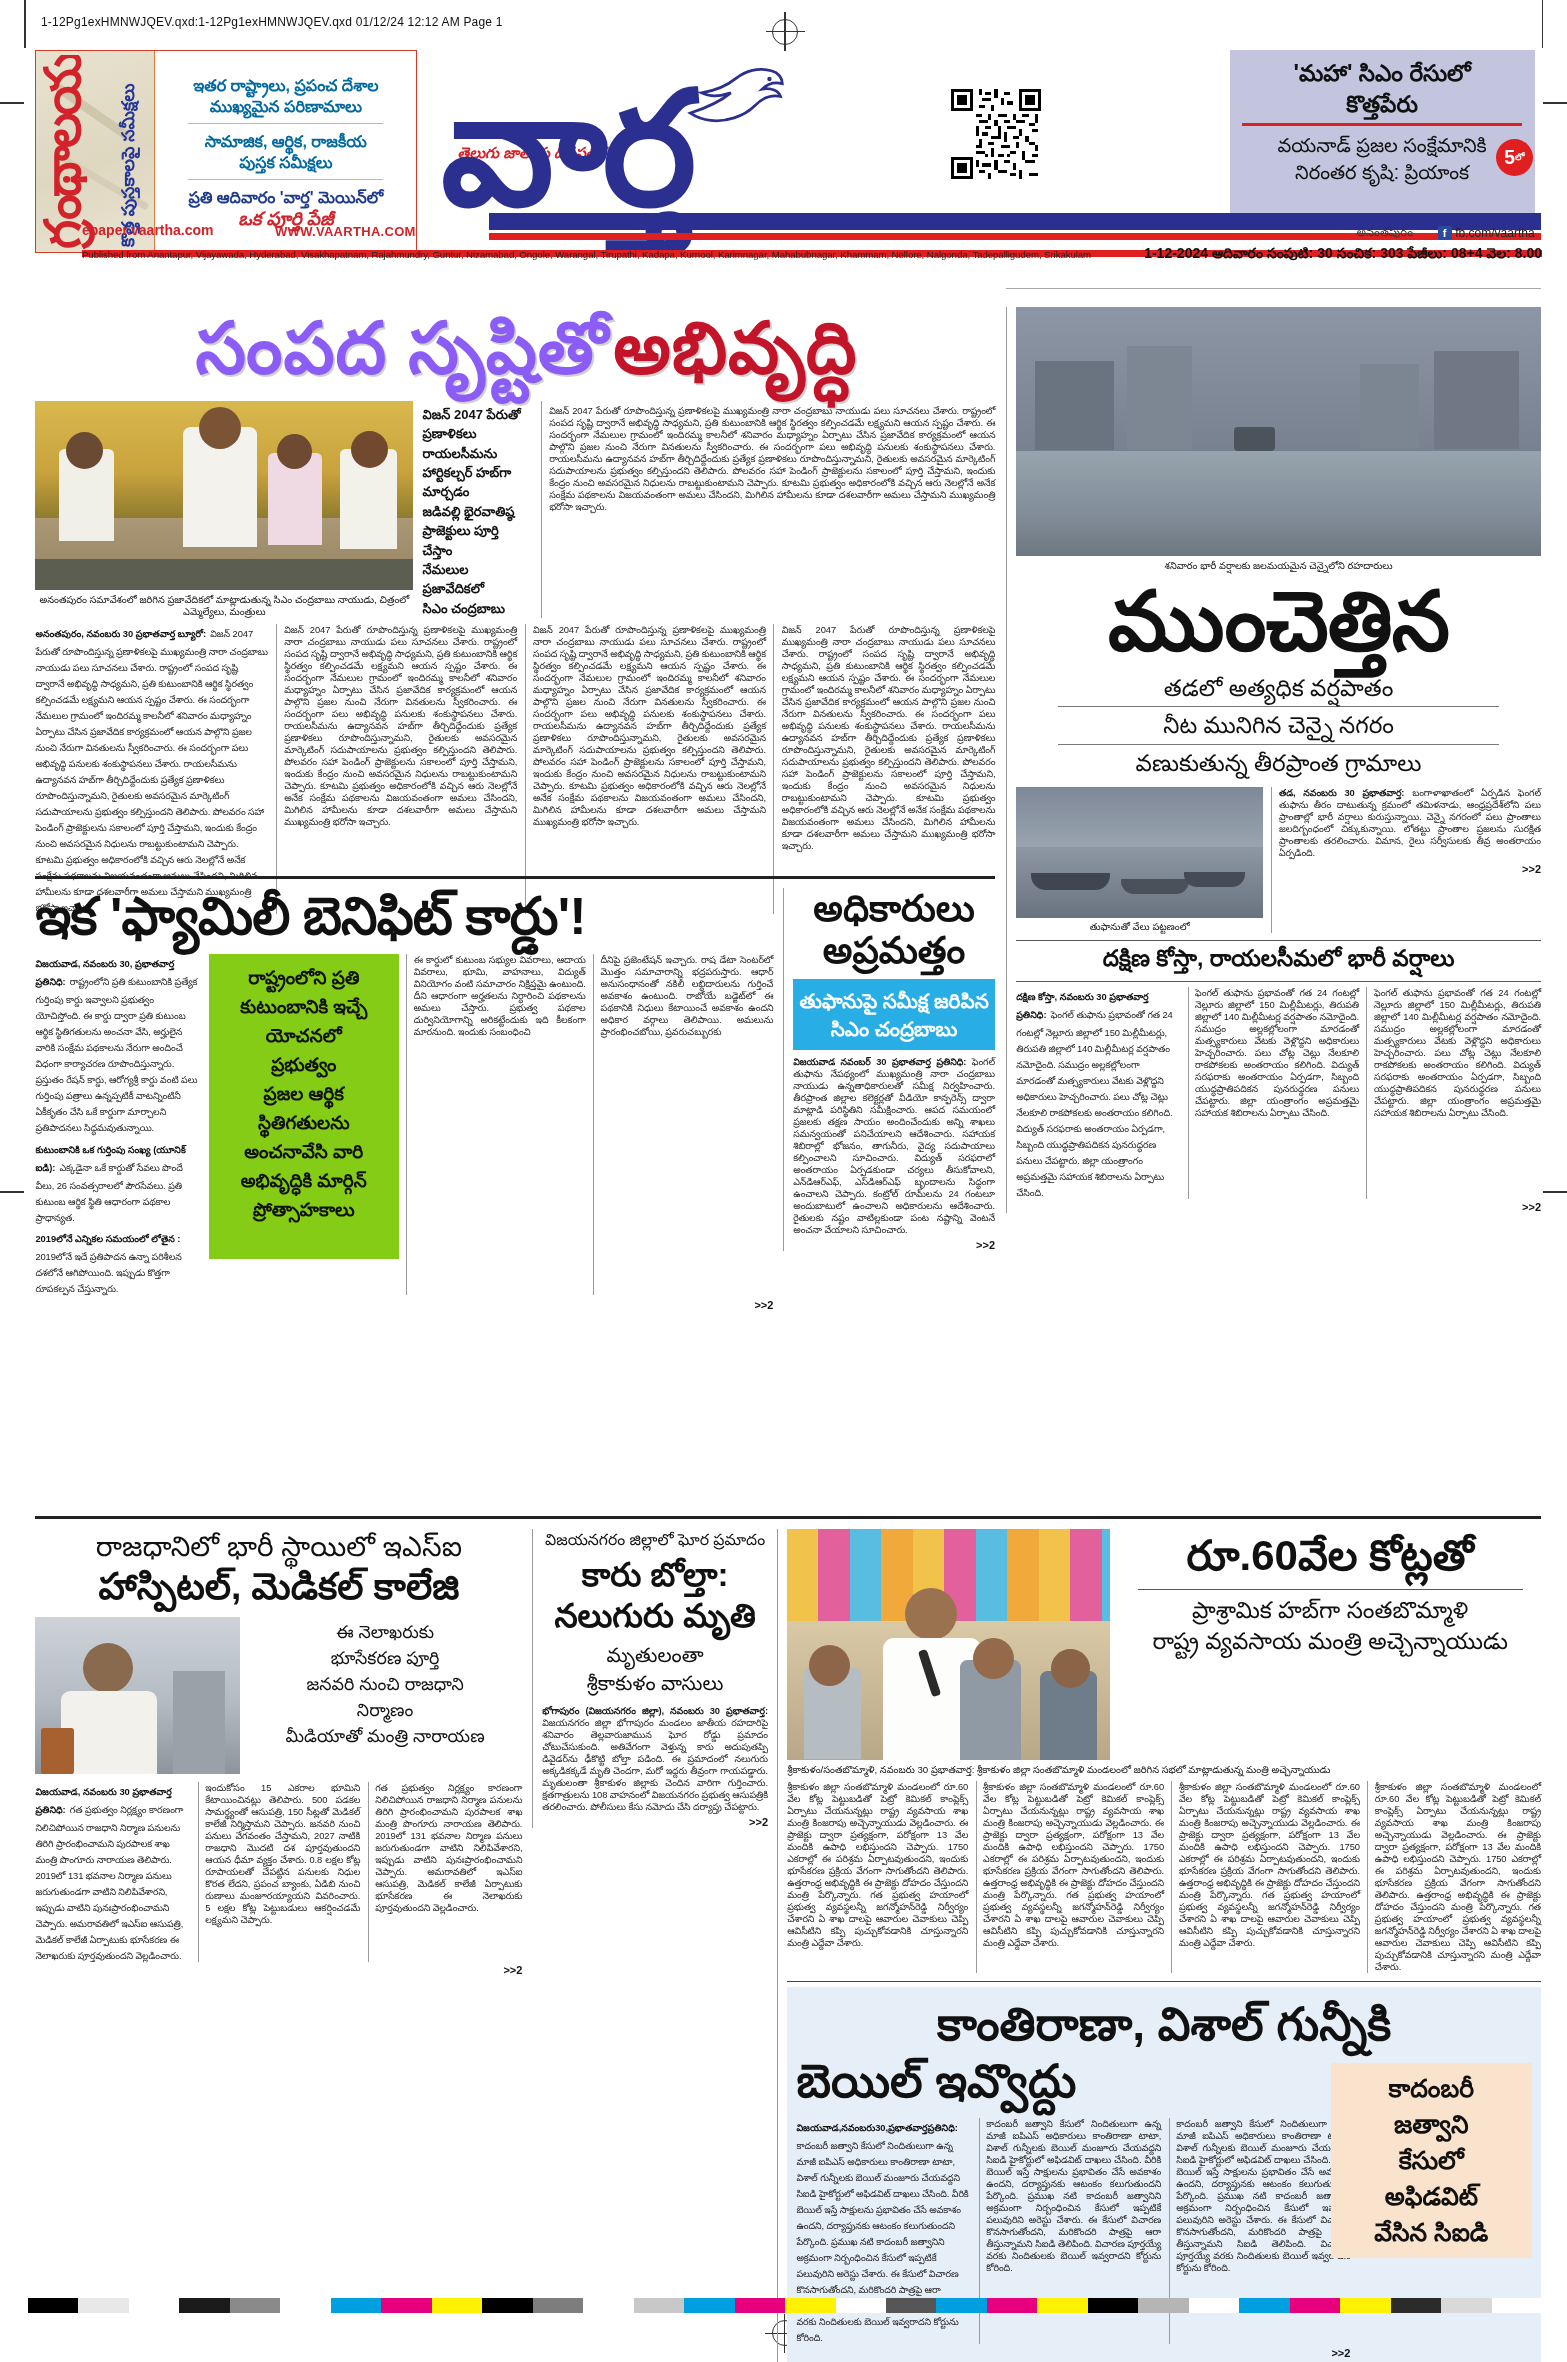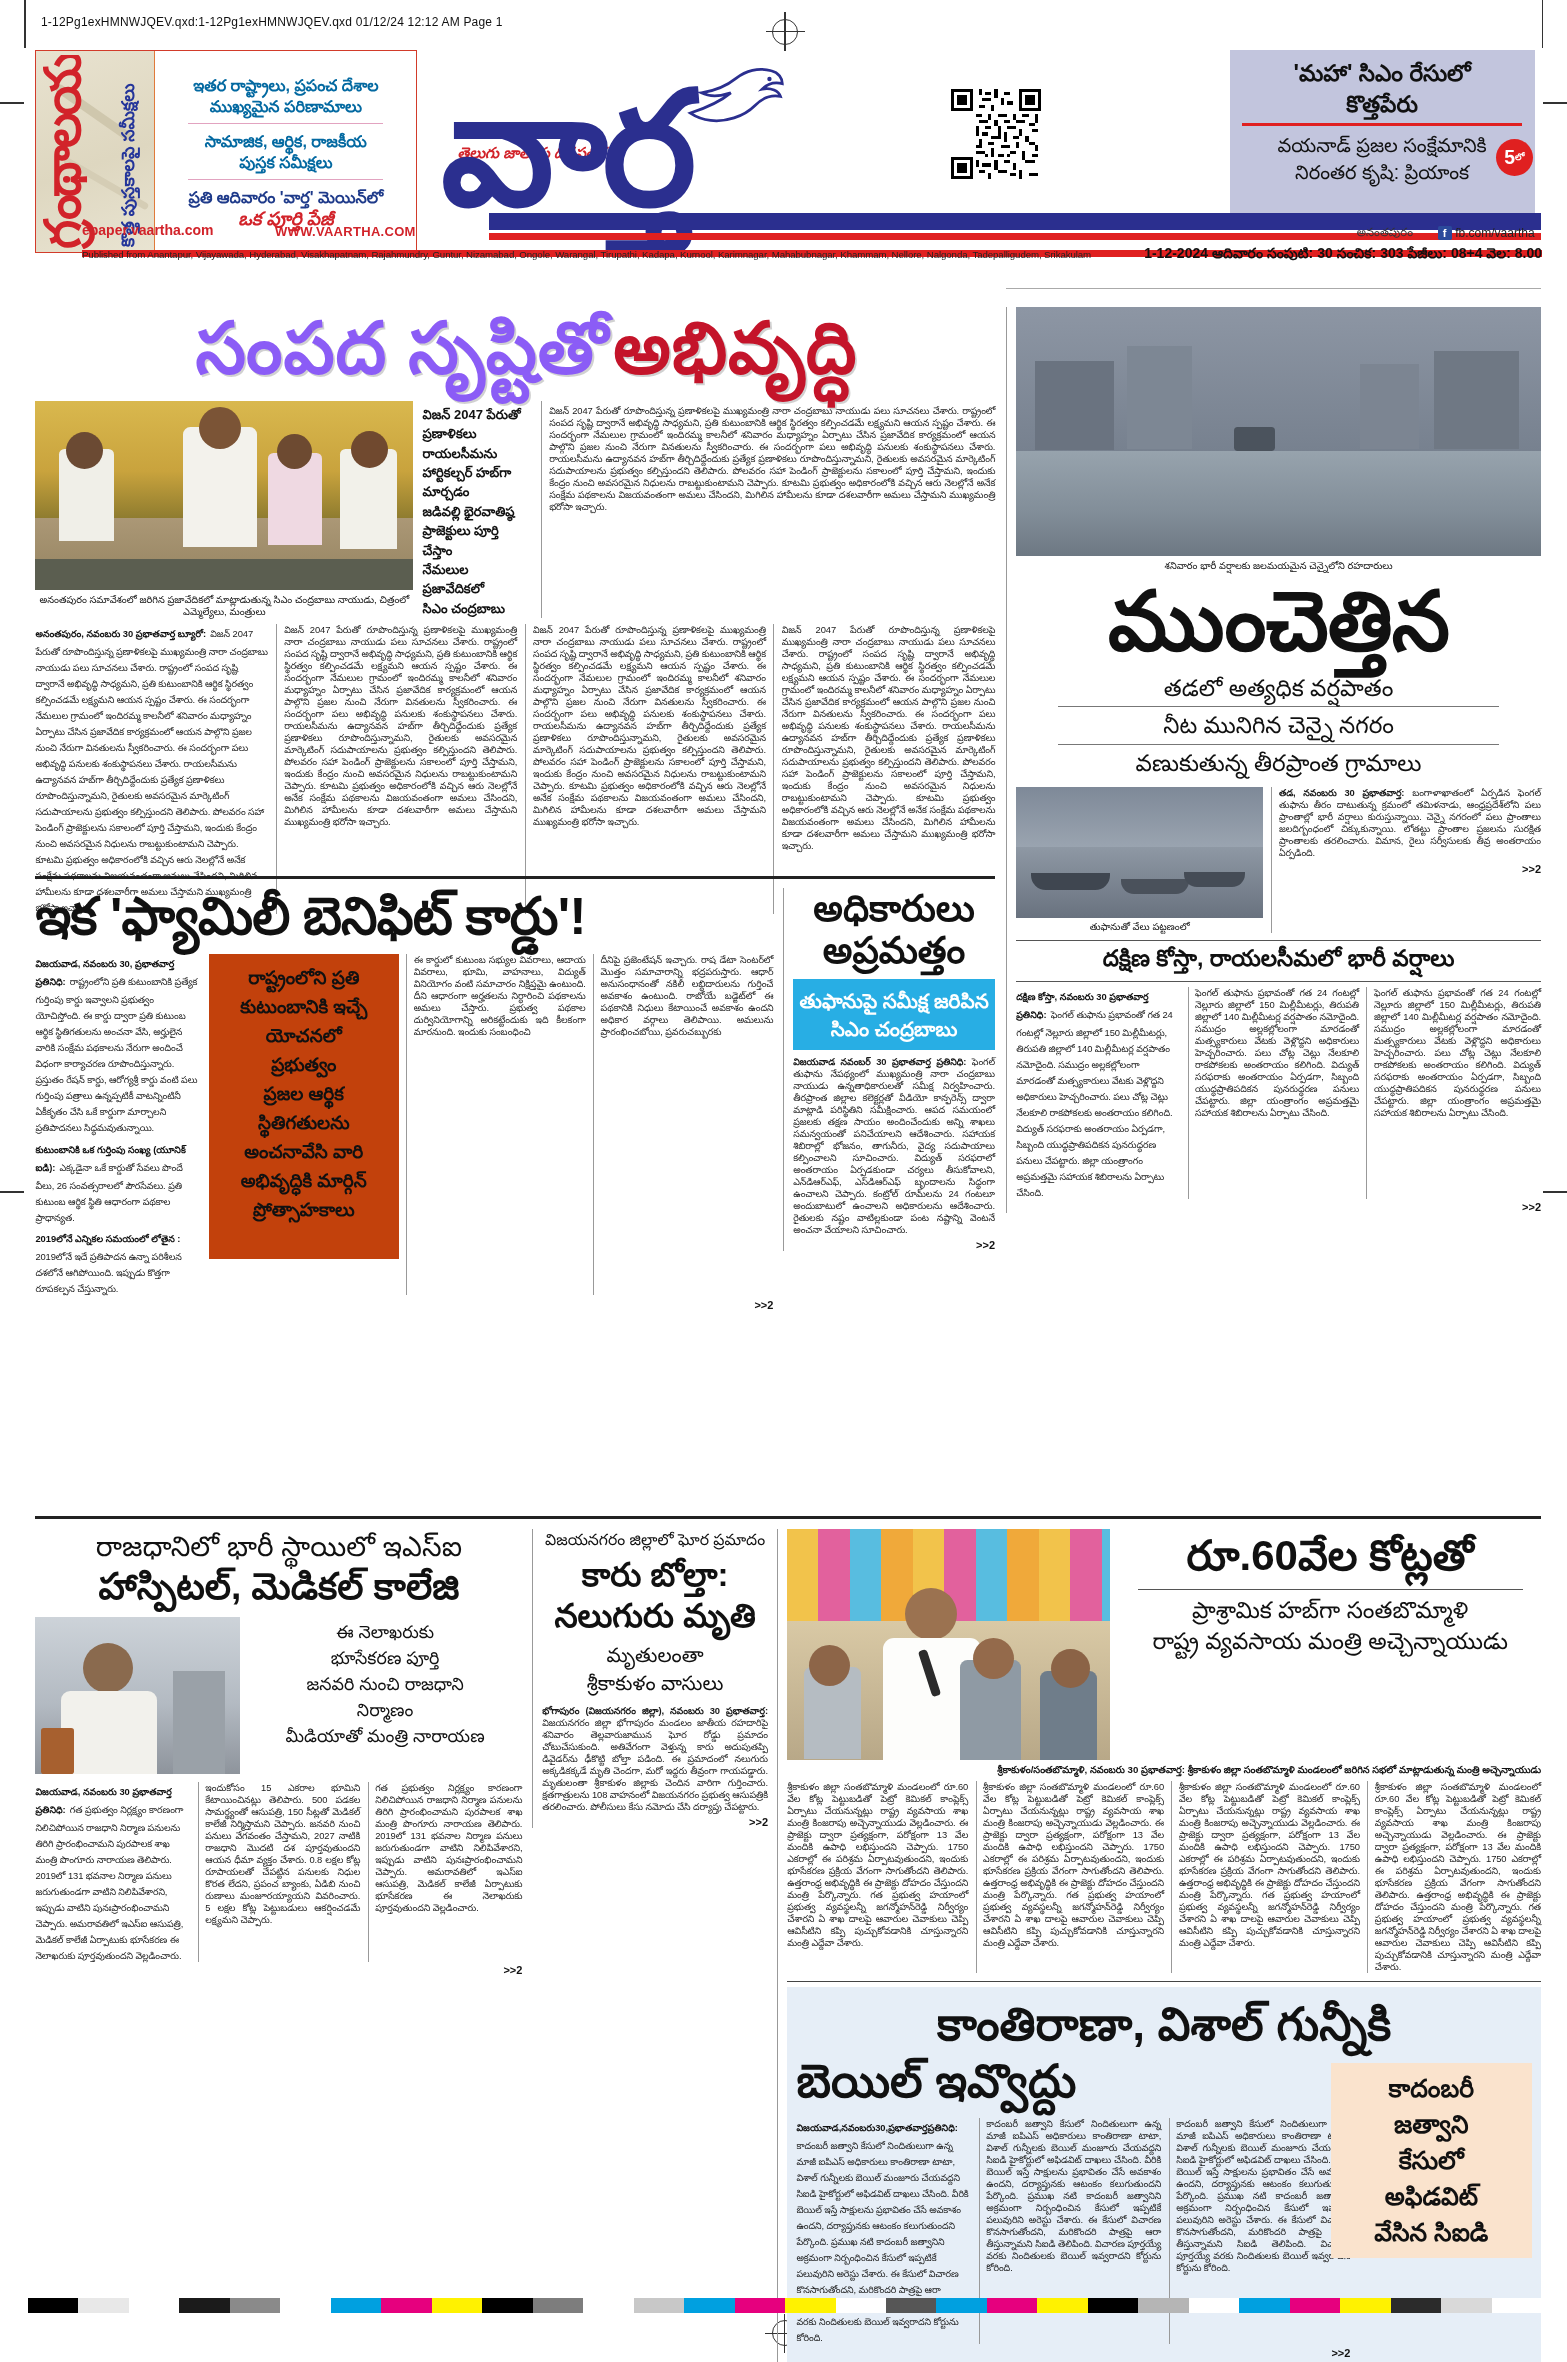--- a/index.html
+++ b/index.html
@@ -80,21 +80,21 @@
      linear-gradient(180deg,#d8c8a8 0%,#b9a483 40%,#93825f 100%);}
   .photo.ph5{background:
      linear-gradient(135deg,#f2c34b 0%,#e2619d 25%,#58bde0 50%,#f0a93a 75%,#d84f8e 100%);}
 
   .secthead{font-weight:bold;color:#111;text-align:center;}
 
   
   .tint-blue{background:#28aee4;color:#fff;text-align:center;font-weight:bold;}
   .tint-peach{background:#fae3cd;}
   .tint-sky{background:#e6eef7;}
-  .tint-cream{background:#c2410c;}
+  .tint-cream{background:#84cc16;}
 
   
   .colstrip{position:absolute;left:28px;bottom:50px;width:1514px;height:14.8px;display:flex;}
   .colstrip i{flex:1;display:block;}
   .regmark-bot{position:absolute;left:50%;bottom:16.6px;margin-left:-12px;}
 </style>
 </head>
 <body>
 
 <div class="prepress-line">1-12Pg1exHMNWJQEV.qxd:1-12Pg1exHMNWJQEV.qxd  01/12/24  12:12 AM  Page 1</div>
@@ -483,21 +483,21 @@
         </div>
       </div>
       <div style="flex:1;">
         <div style="font-size:42px;font-weight:bold;line-height:54px;text-align:center;">రూ.60వేల కోట్లతో</div>
         <div style="height:0.9px;background:#555;margin:5.5px 18.5px;"></div>
         <div style="font-size:23px;line-height:31px;text-align:center;">ప్రాశ్రామిక హబ్‌గా సంతబొమ్మాళి</div>
         <div style="font-size:23px;line-height:31px;text-align:center;">రాష్ట్ర వ్యవసాయ మంత్రి అచ్చెన్నాయుడు</div>
       </div>
     </div>
 
-    <div class="cap" style="margin-top:3.7px;text-align:right;font-weight:bold;">శ్రీకాకుళం/సంతబొమ్మాళి, నవంబరు 30 ప్రభాతవార్త: శ్రీకాకుళం జిల్లా సంతబొమ్మాళి మండలంలో జరిగిన సభలో మాట్లాడుతున్న మంత్రి అచ్చెన్నాయుడు</div>
+    <div class="cap" style="margin-top:3.7px;text-align:left;">శ్రీకాకుళం/సంతబొమ్మాళి, నవంబరు 30 ప్రభాతవార్త: శ్రీకాకుళం జిల్లా సంతబొమ్మాళి మండలంలో జరిగిన సభలో మాట్లాడుతున్న మంత్రి అచ్చెన్నాయుడు</div>
 
     <div style="display:flex;gap:7.4px;margin-top:5.5px;">
       <div style="width:181px;" class="body-txt">శ్రీకాకుళం జిల్లా సంతబొమ్మాళి మండలంలో రూ.60 వేల కోట్ల పెట్టుబడితో పెట్రో కెమికల్ కాంప్లెక్స్ ఏర్పాటు చేయనున్నట్లు రాష్ట్ర వ్యవసాయ శాఖ మంత్రి కింజరాపు అచ్చెన్నాయుడు వెల్లడించారు. ఈ ప్రాజెక్టు ద్వారా ప్రత్యక్షంగా, పరోక్షంగా 13 వేల మందికి ఉపాధి లభిస్తుందని చెప్పారు. 1750 ఎకరాల్లో ఈ పరిశ్రమ ఏర్పాటవుతుందని, ఇందుకు భూసేకరణ ప్రక్రియ వేగంగా సాగుతోందని తెలిపారు. ఉత్తరాంధ్ర అభివృద్ధికి ఈ ప్రాజెక్టు దోహదం చేస్తుందని మంత్రి పేర్కొన్నారు. గత ప్రభుత్వ హయాంలో ప్రభుత్వ వ్యవస్థలన్నీ జగన్మోహన్‌రెడ్డి నిర్వీర్యం చేశారని ఏ శాఖ దాలపై ఆవారుల చెవాకులు చెప్పి ఆవిసీటిని కప్పి పుచ్చుకోవడానికి చూస్తున్నారని మంత్రి ఎద్దేవా చేశారు.</div>
       <div style="width:181px;border-left:0.9px solid #999;padding-left:6.5px;" class="body-txt">శ్రీకాకుళం జిల్లా సంతబొమ్మాళి మండలంలో రూ.60 వేల కోట్ల పెట్టుబడితో పెట్రో కెమికల్ కాంప్లెక్స్ ఏర్పాటు చేయనున్నట్లు రాష్ట్ర వ్యవసాయ శాఖ మంత్రి కింజరాపు అచ్చెన్నాయుడు వెల్లడించారు. ఈ ప్రాజెక్టు ద్వారా ప్రత్యక్షంగా, పరోక్షంగా 13 వేల మందికి ఉపాధి లభిస్తుందని చెప్పారు. 1750 ఎకరాల్లో ఈ పరిశ్రమ ఏర్పాటవుతుందని, ఇందుకు భూసేకరణ ప్రక్రియ వేగంగా సాగుతోందని తెలిపారు. ఉత్తరాంధ్ర అభివృద్ధికి ఈ ప్రాజెక్టు దోహదం చేస్తుందని మంత్రి పేర్కొన్నారు. గత ప్రభుత్వ హయాంలో ప్రభుత్వ వ్యవస్థలన్నీ జగన్మోహన్‌రెడ్డి నిర్వీర్యం చేశారని ఏ శాఖ దాలపై ఆవారుల చెవాకులు చెప్పి ఆవిసీటిని కప్పి పుచ్చుకోవడానికి చూస్తున్నారని మంత్రి ఎద్దేవా చేశారు.</div>
       <div style="width:181px;border-left:0.9px solid #999;padding-left:6.5px;" class="body-txt">శ్రీకాకుళం జిల్లా సంతబొమ్మాళి మండలంలో రూ.60 వేల కోట్ల పెట్టుబడితో పెట్రో కెమికల్ కాంప్లెక్స్ ఏర్పాటు చేయనున్నట్లు రాష్ట్ర వ్యవసాయ శాఖ మంత్రి కింజరాపు అచ్చెన్నాయుడు వెల్లడించారు. ఈ ప్రాజెక్టు ద్వారా ప్రత్యక్షంగా, పరోక్షంగా 13 వేల మందికి ఉపాధి లభిస్తుందని చెప్పారు. 1750 ఎకరాల్లో ఈ పరిశ్రమ ఏర్పాటవుతుందని, ఇందుకు భూసేకరణ ప్రక్రియ వేగంగా సాగుతోందని తెలిపారు. ఉత్తరాంధ్ర అభివృద్ధికి ఈ ప్రాజెక్టు దోహదం చేస్తుందని మంత్రి పేర్కొన్నారు. గత ప్రభుత్వ హయాంలో ప్రభుత్వ వ్యవస్థలన్నీ జగన్మోహన్‌రెడ్డి నిర్వీర్యం చేశారని ఏ శాఖ దాలపై ఆవారుల చెవాకులు చెప్పి ఆవిసీటిని కప్పి పుచ్చుకోవడానికి చూస్తున్నారని మంత్రి ఎద్దేవా చేశారు.</div>
       <div style="flex:1;border-left:0.9px solid #999;padding-left:6.5px;" class="body-txt">శ్రీకాకుళం జిల్లా సంతబొమ్మాళి మండలంలో రూ.60 వేల కోట్ల పెట్టుబడితో పెట్రో కెమికల్ కాంప్లెక్స్ ఏర్పాటు చేయనున్నట్లు రాష్ట్ర వ్యవసాయ శాఖ మంత్రి కింజరాపు అచ్చెన్నాయుడు వెల్లడించారు. ఈ ప్రాజెక్టు ద్వారా ప్రత్యక్షంగా, పరోక్షంగా 13 వేల మందికి ఉపాధి లభిస్తుందని చెప్పారు. 1750 ఎకరాల్లో ఈ పరిశ్రమ ఏర్పాటవుతుందని, ఇందుకు భూసేకరణ ప్రక్రియ వేగంగా సాగుతోందని తెలిపారు. ఉత్తరాంధ్ర అభివృద్ధికి ఈ ప్రాజెక్టు దోహదం చేస్తుందని మంత్రి పేర్కొన్నారు. గత ప్రభుత్వ హయాంలో ప్రభుత్వ వ్యవస్థలన్నీ జగన్మోహన్‌రెడ్డి నిర్వీర్యం చేశారని ఏ శాఖ దాలపై ఆవారుల చెవాకులు చెప్పి ఆవిసీటిని కప్పి పుచ్చుకోవడానికి చూస్తున్నారని మంత్రి ఎద్దేవా చేశారు.</div>
     </div>
 
     <div class="h-rule" style="position:relative;left:0;top:7.4px;width:100%;height:0.9px;background:#444;"></div>
     <div class="tint-sky" style="margin-top:13px;padding:9.2px 9.2px 11px;position:relative;">

